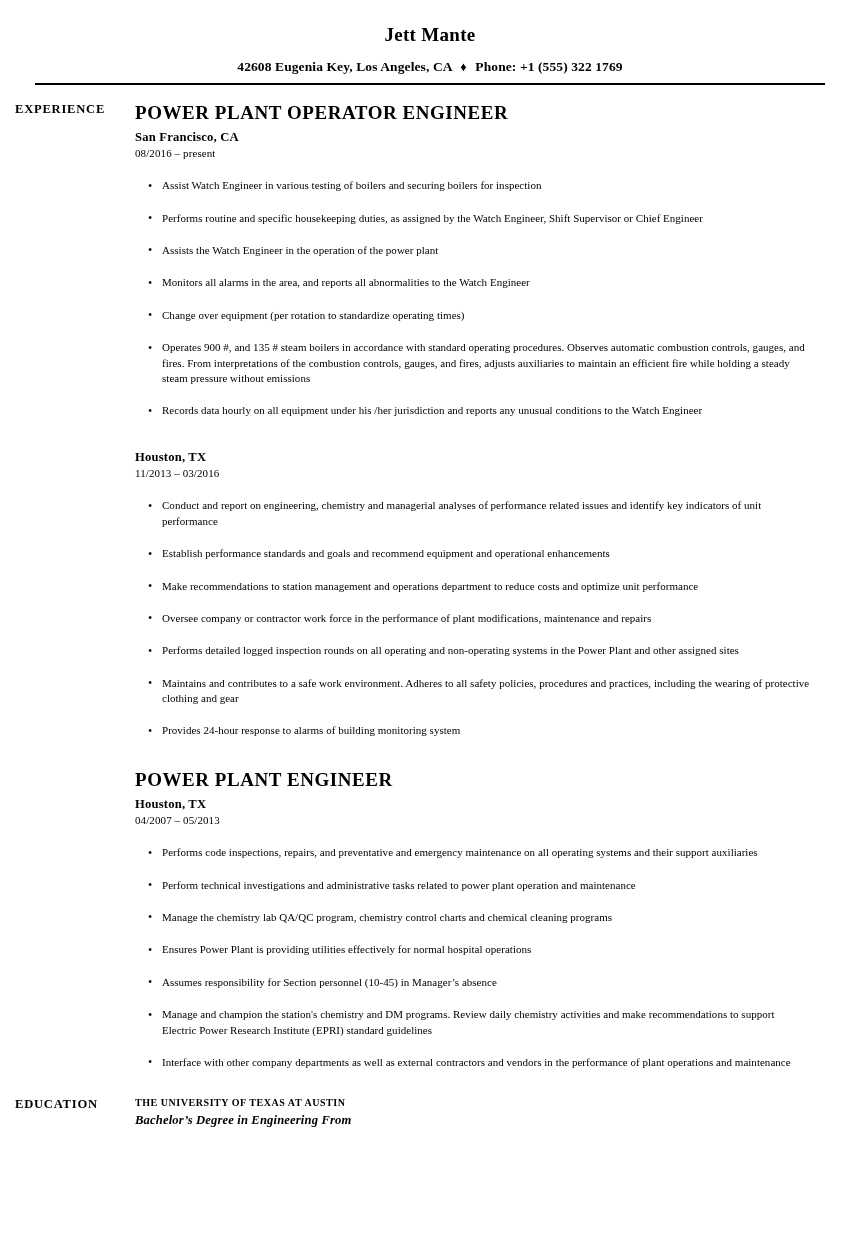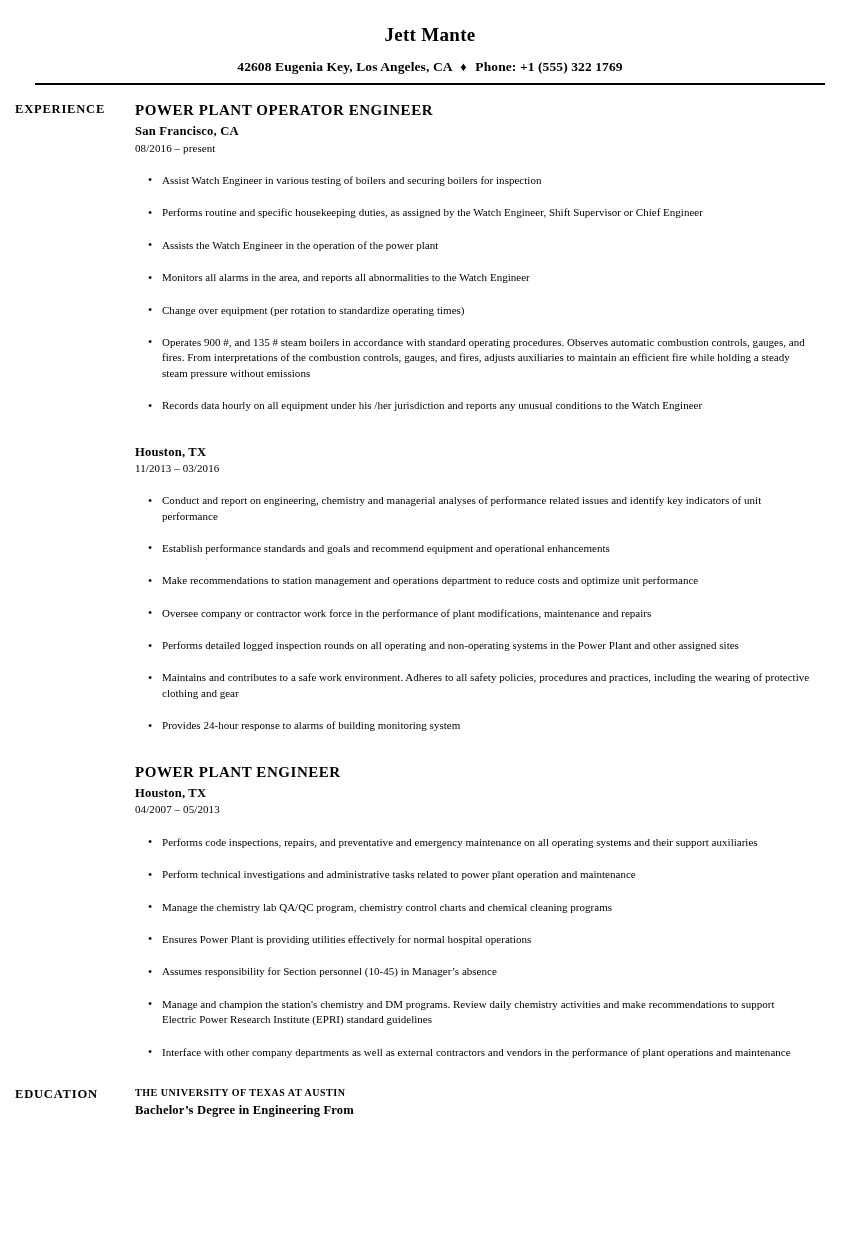--- a/index.html
+++ b/index.html
@@ -75,21 +75,21 @@
   .section-body {
     flex: 1 1 auto;
     min-width: 0;
   }
 
   
   .job + .job {
     margin-top: 29px;
   }
   .job-title {
-    font-size: 15px;
+    font-size: 19px;
     font-weight: bold;
     letter-spacing: 0.55px;
     line-height: 1.3;
   }
   .job-location {
     font-size: 12.6px;
     font-weight: bold;
     letter-spacing: 0.2px;
     line-height: 1.45;
     margin-top: 2px;
@@ -128,20 +128,21 @@
     font-weight: bold;
     letter-spacing: 0.55px;
     line-height: 1.3;
   }
   .edu-degree {
     font-size: 12.6px;
     font-weight: bold;
     letter-spacing: 0.15px;
     line-height: 1.5;
     margin-top: 2px;
+    font-style: italic;
   }
 </style>
 </head>
 <body>
 
 <div class="page">
 
   <div class="header">
     <div class="full-name">Jett Mante</div>
     <div class="contact-line">

